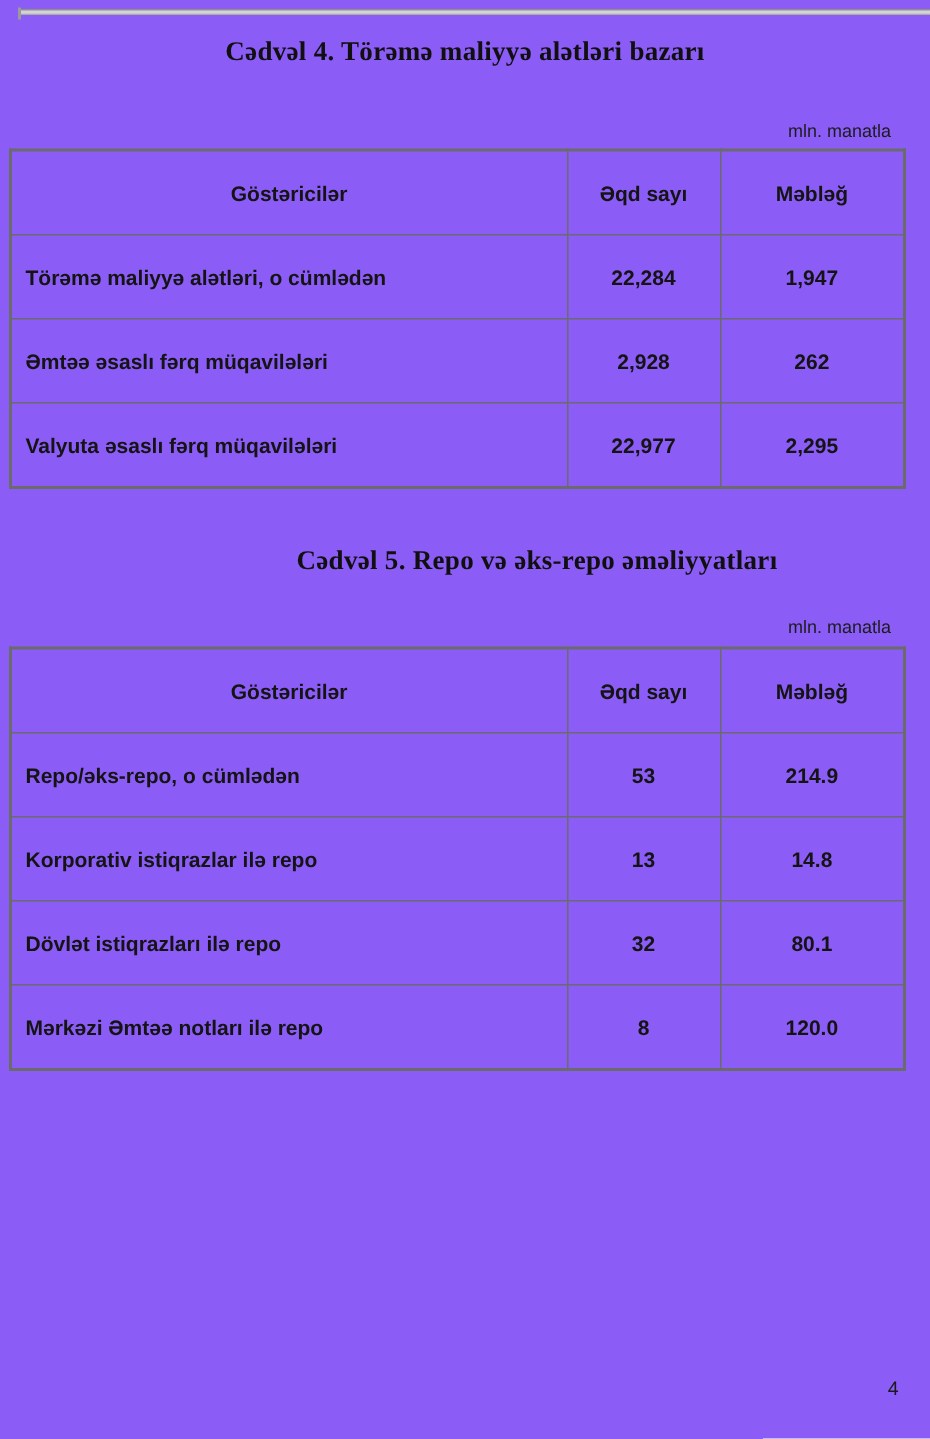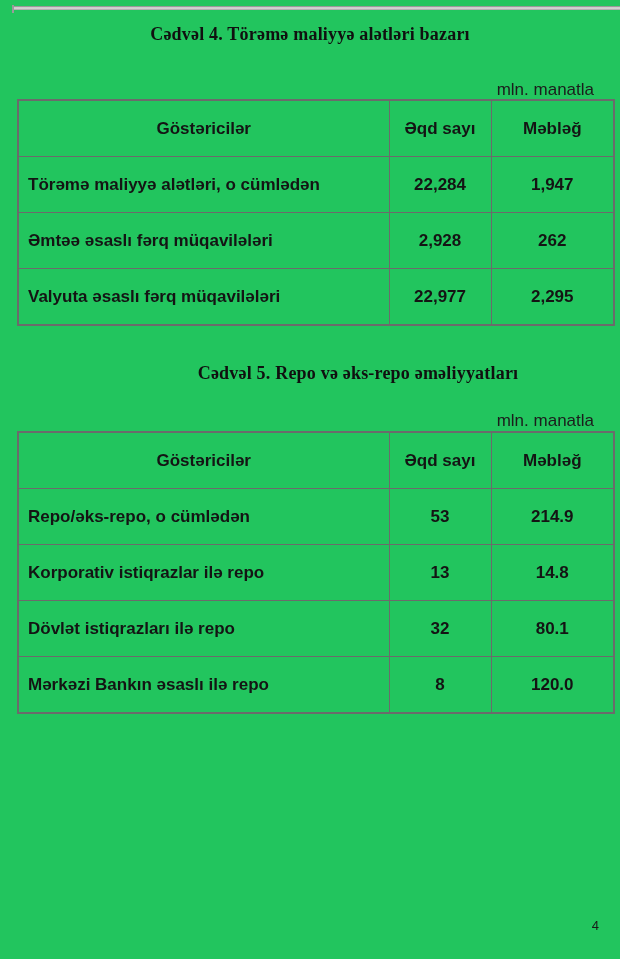--- a/index.html
+++ b/index.html
@@ -1,42 +1,42 @@
 <!DOCTYPE html>
 <html><head>
 <meta charset="utf-8">
 <style>
   html,body { margin:0; padding:0; background:#ffffff; }
   .page {
-    position:relative; width:620px; height:959px; background:#22c55e;
+    position:relative; width:620px; height:959px; background:#8b5cf6;
     font-family:"Liberation Sans", sans-serif; color:#141414; overflow:hidden;
   }
   .top-rule {
     position:absolute; left:14px; top:6px; right:0; height:4px;
     background:linear-gradient(to bottom, #7f7f7f 0%, #dcdcdc 45%, #c8c8c8 75%, #9c9c9c 100%);
   }
   .top-rule-tick {
     position:absolute; left:12px; top:5px; width:2px; height:8px; background:#9a9a9a;
   }
   .table-title {
     position:absolute; left:0; width:620px; text-align:center;
     font-family:"Liberation Serif", serif; font-weight:bold; font-size:18px; color:#101010;
     letter-spacing:0.2px;
   }
   .title-4 { top:24px; }
   .title-5 { top:363px;margin-left:48px; }
   .unit-note {
-    position:absolute; right:26px; font-size:17px; color:#1c1c1c;
+    position:absolute; right:26px; font-size:12px; color:#1c1c1c;
   }
   .note-1 { top:80px; }
   .note-2 { top:411px; }
   table.doc-table {
-    position:absolute; left:17px; width:596px;
+    position:absolute; left:6px; width:596px;
     border-collapse:collapse; table-layout:fixed;
-    font-size:17px; color:#141414;
+    font-size:14px; color:#141414;
   }
   .table-4 { top:99px; }
   .table-5 { top:431px; }
   table.doc-table { border:2px solid #6b6b6b; }
   table.doc-table td, table.doc-table th {
     border:1px solid #6b6b6b;
     height:55px; padding:0 4px;
     text-align:center; vertical-align:middle;
     font-weight:bold; overflow:hidden;
   }
@@ -114,21 +114,21 @@
         <td class="label-cell">Korporativ istiqrazlar ilə repo</td>
         <td>13</td>
         <td>14.8</td>
       </tr>
       <tr>
         <td class="label-cell">Dövlət istiqrazları ilə repo</td>
         <td>32</td>
         <td>80.1</td>
       </tr>
       <tr>
-        <td class="label-cell">Mərkəzi Bankın əsaslı ilə repo</td>
+        <td class="label-cell">Mərkəzi Əmtəə notları ilə repo</td>
         <td>8</td>
         <td>120.0</td>
       </tr>
     </tbody>
   </table>
 
   <div class="page-number">4</div>
 
 </div>
 

